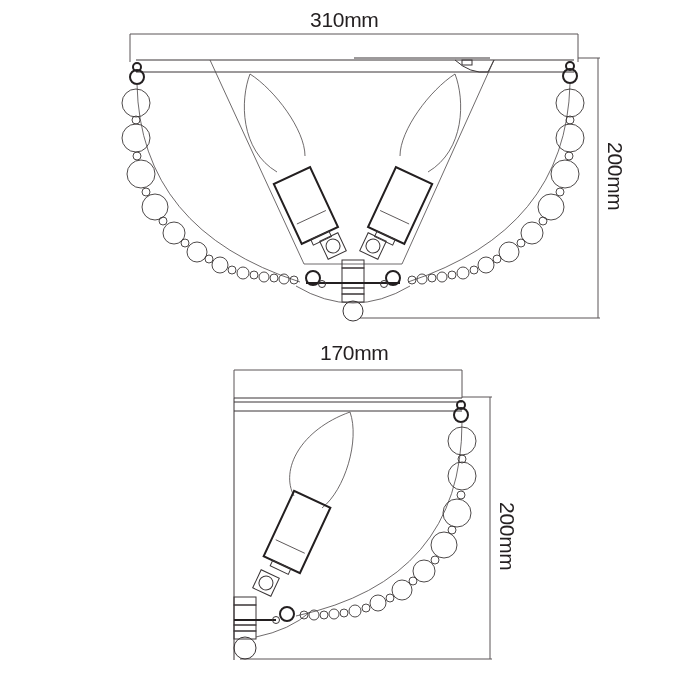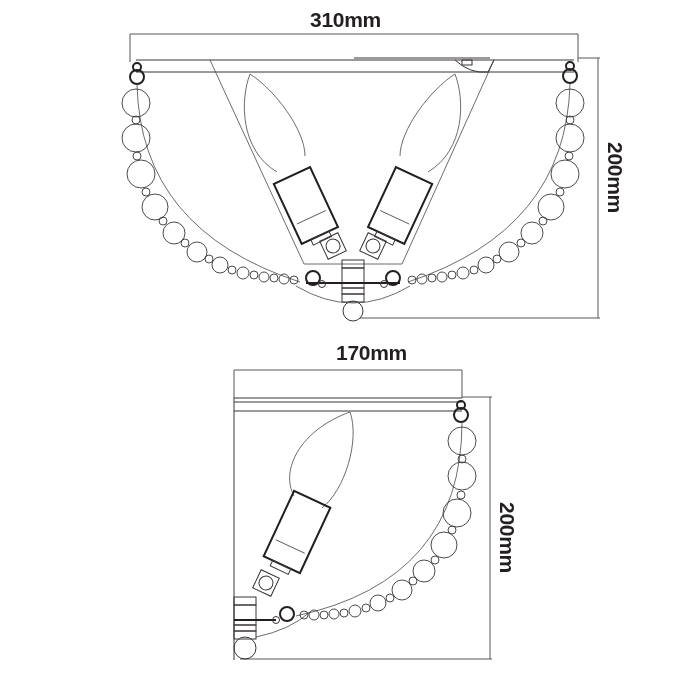--- a/index.html
+++ b/index.html
@@ -1,17 +1,17 @@
 <!DOCTYPE html>
 <html><head>
   <meta charset="utf-8">
   <style>
     html, body { margin: 0; padding: 0; background: #ffffff; }
     body { width: 700px; height: 700px; position: relative; overflow: hidden; }
-    .canvas { position: absolute; left: 0; top: 0; width: 700px; height: 700px; font-weight: bold; }
+    .canvas { position: absolute; left: 0; top: 0; width: 700px; height: 700px; }
     .dim-label {
       position: absolute;
       font-family: "Liberation Sans", sans-serif;
       font-size: 21px;
       color: #231f20;
       letter-spacing: -0.3px;
       white-space: nowrap;
     }
     .dim-label.vertical {
       transform-origin: left top;
@@ -214,16 +214,16 @@
       <circle class="bead" cx="344" cy="613" r="4"></circle>
       <circle class="bead" cx="334" cy="614" r="5"></circle>
       <circle class="bead" cx="324" cy="615" r="4"></circle>
       <circle class="bead" cx="314" cy="615" r="5"></circle>
       <circle class="bead" cx="304" cy="615" r="4"></circle>
     </g>
   </svg>
 
   <div class="dim-label" style="left:310px; top:8px;">310mm</div>
   <div class="dim-label vertical" style="left:627px; top:142px;">200mm</div>
-  <div class="dim-label" style="left:320px; top:341px;margin-left:16px;">170mm</div>
+  <div class="dim-label" style="left:320px; top:341px;">170mm</div>
   <div class="dim-label vertical" style="left:519px; top:502px;">200mm</div>
 
 </div>
 
 </body></html>

